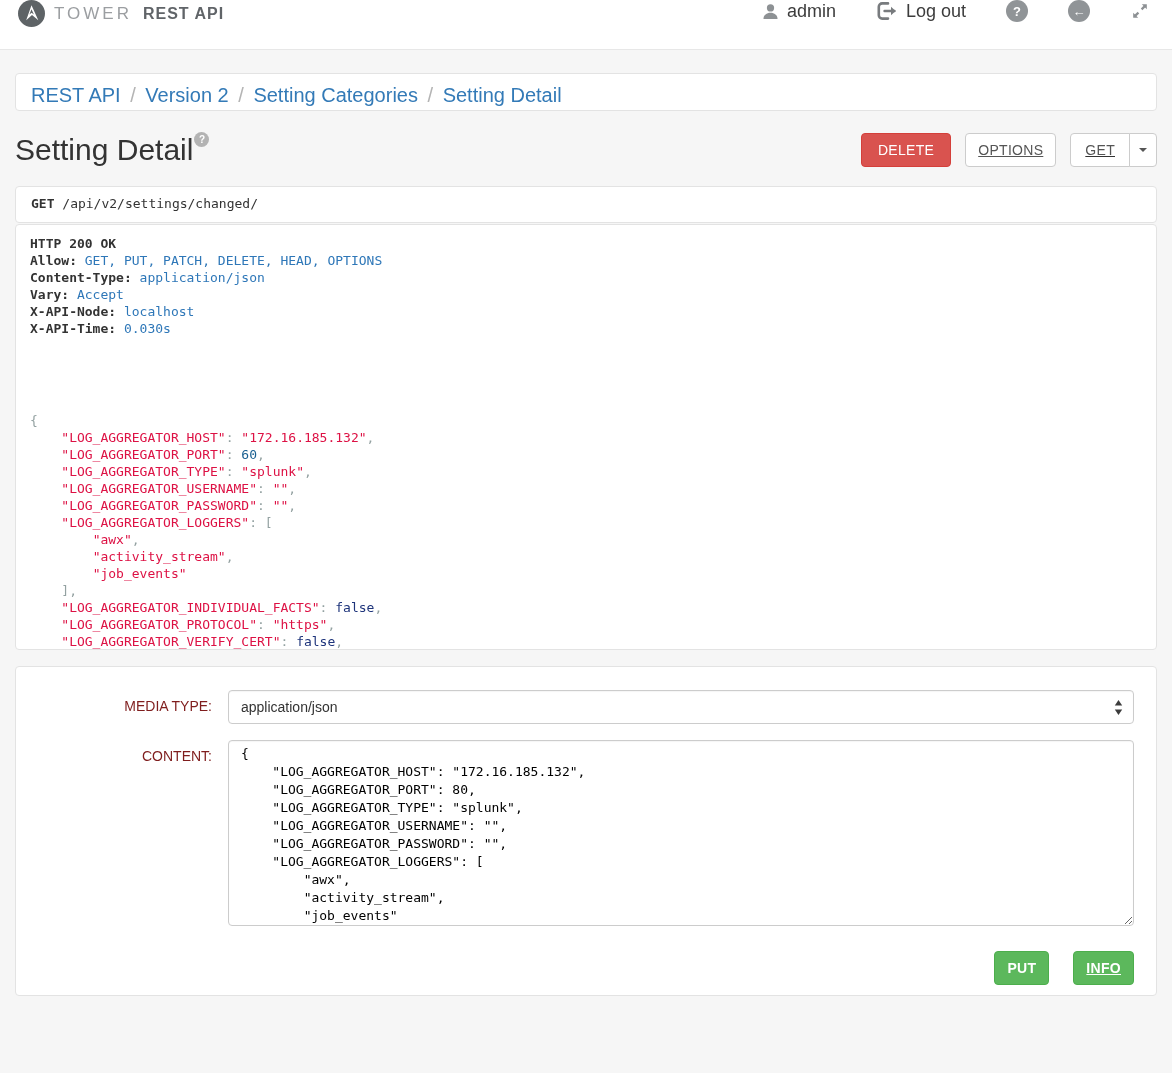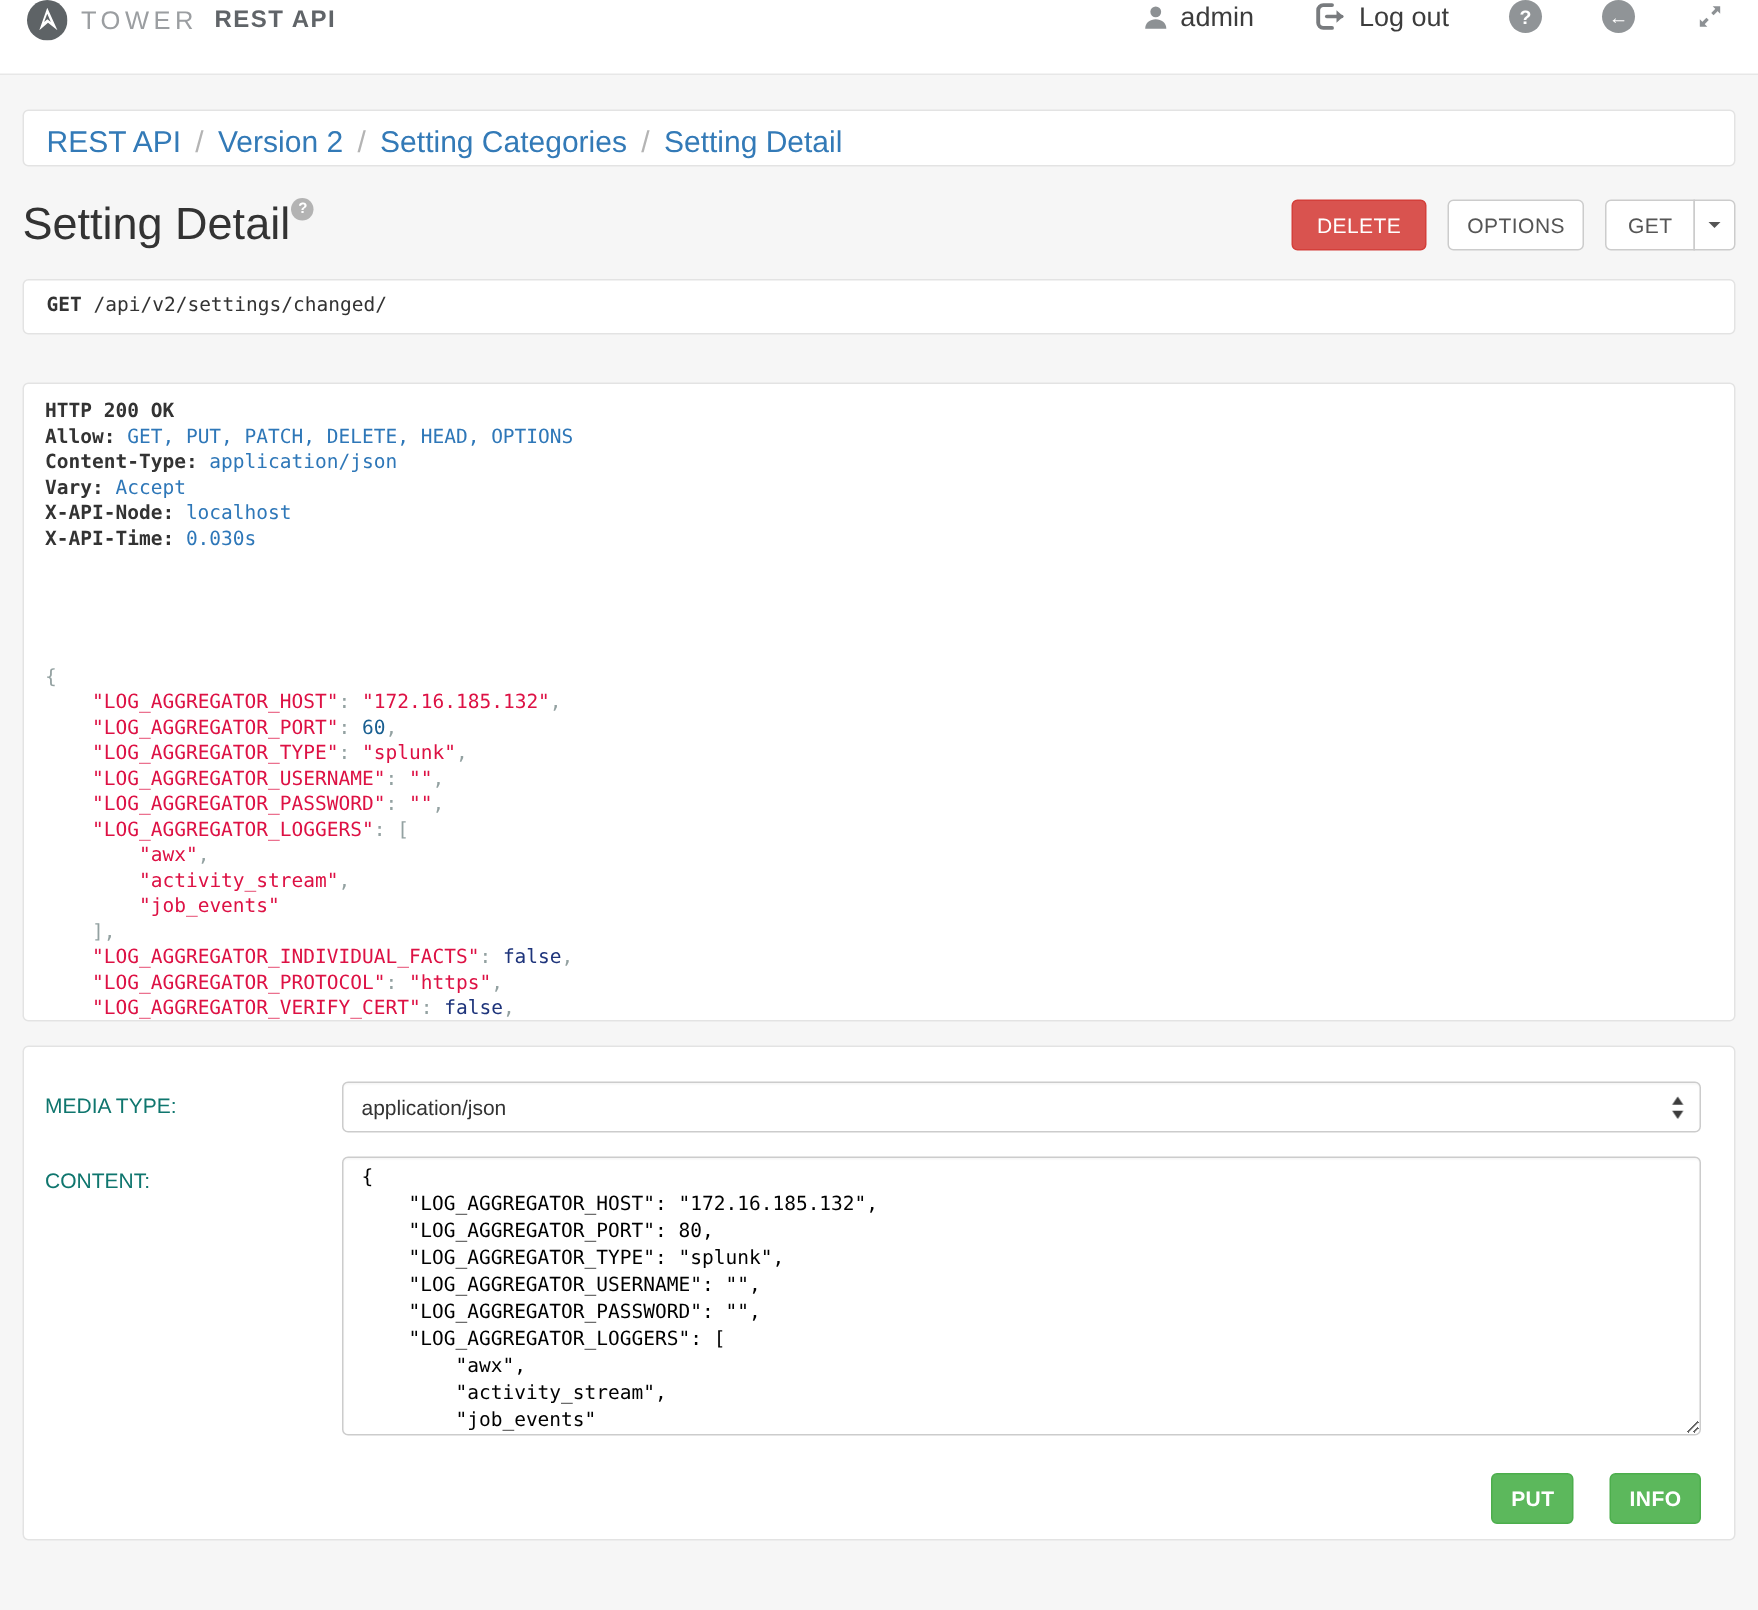--- a/index.html
+++ b/index.html
@@ -46,53 +46,53 @@
     cursor:pointer;
   }
   .btn-group { display:flex; align-items:center;padding-left:15px; }
   .btn {
     height:34px; border-radius:4px; font-size:14px; padding:6px 12px;
     border:1px solid #ccc; background:#fff; color:#555; cursor:pointer;
     font-family:"Liberation Sans", sans-serif; letter-spacing:.3px;
   }
   .btn-danger { background:#d9534f; border-color:#d43f3a; color:#fff; padding:6px 16px; }
   .btn-success { background:#5cb85c; border-color:#4cae4c; color:#fff; font-weight:700; }
-  .btn + .btn, .btn + .split-group { margin-left:14px; }
+  .btn + .btn, .btn + .split-group { margin-left:14px;text-decoration:underline; }
   .split-group { display:inline-flex; }
   .split-group .btn-main { border-top-right-radius:0; border-bottom-right-radius:0; padding:6px 14px; }
   .split-group .btn-caret {
     border-top-left-radius:0; border-bottom-left-radius:0; margin-left:-1px; width:28px;
     display:flex; align-items:center; justify-content:center;
   }
   .caret {
     width:0; height:0; border-left:4px solid transparent; border-right:4px solid transparent;
     border-top:4px solid #555;
   }
   
   .request-panel { margin-top:16px; padding:9px 15px; height:37px;
     font-family:"DejaVu Sans Mono", monospace; font-size:13px; color:#333; }
   .req-method { font-weight:700; }
   
-  .response-panel { margin-top:32px; height:426px; padding:10px 14px; overflow:hidden; }
+  .response-panel { margin-top:1px; height:426px; padding:10px 14px; overflow:hidden; }
   pre.respre {
     font-family:"DejaVu Sans Mono", monospace; font-size:13px; line-height:17px;
     color:#333; white-space:pre;
   }
   .resp-body { margin-top:75px; }
   .hdr-val { color:#2e77b8; }
   .tok-str { color:#dd1144; }
   .tok-lit { color:#195f91; }
   .tok-kwd { color:#1e347b; }
   .tok-pun { color:#93a1a1; }
   .tok-pln { color:#333; }
   
   .form-panel { margin-top:16px; height:330px; padding:23px 14px 15px 14px; }
   .form-row { display:flex; margin-bottom:16px; }
   .form-label {
-    width:198px; padding-right:16px; color:#0f766e; font-size:14px;
+    width:198px; text-align:right; padding-right:16px; color:#7f1d1d; font-size:14px;
     padding-top:8px; flex:none;
   }
   .form-control-col { flex:1; margin-right:8px; }
   .select-box {
     position:relative; height:34px; border:1px solid #ccc; border-radius:4px; background:#fff;
     display:flex; align-items:center; padding:0 12px; font-size:14px; color:#333; cursor:pointer;
     box-shadow:inset 0 1px 1px rgba(0,0,0,.04);
   }
   .updown { position:absolute; right:10px; top:8px; }
   textarea.content-area {

